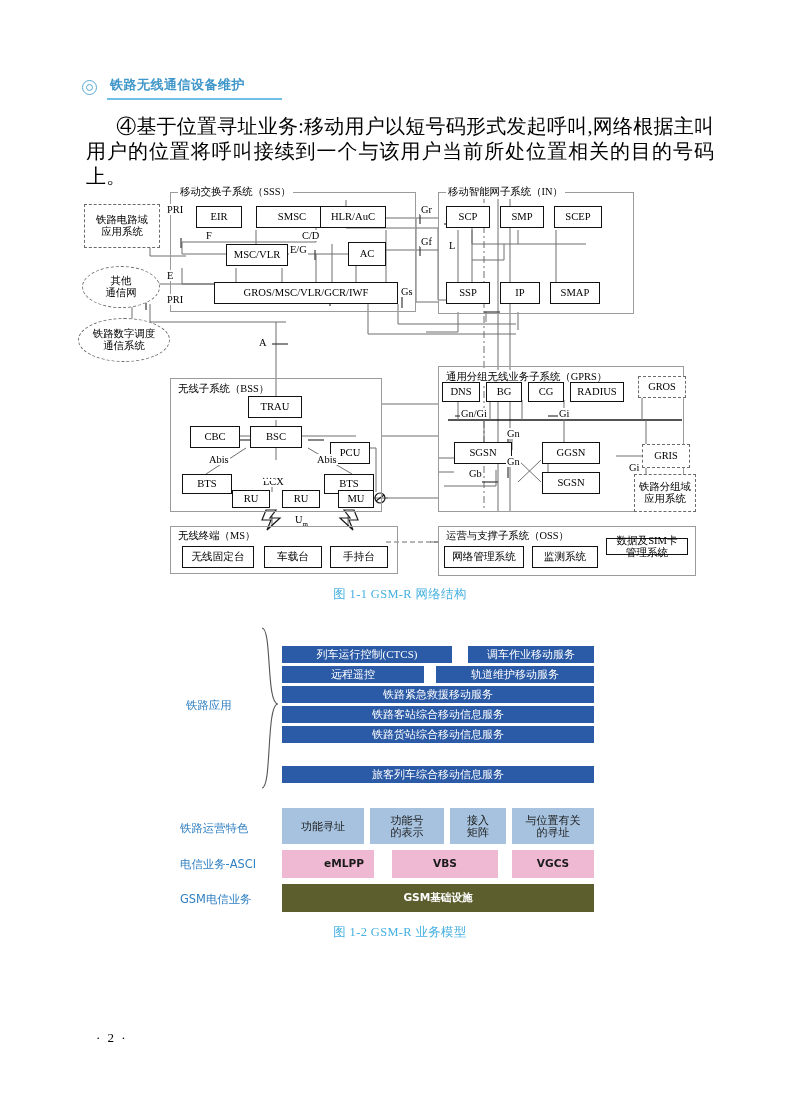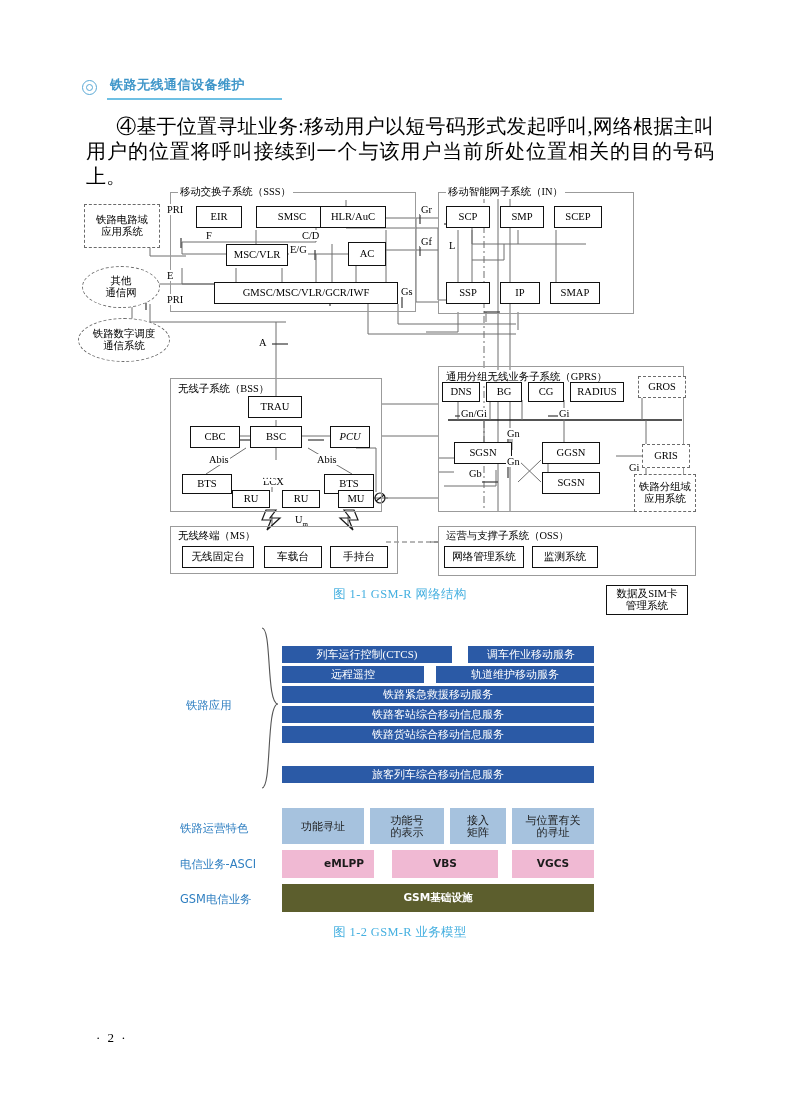--- a/index.html
+++ b/index.html
@@ -235,21 +235,21 @@
     <span>铁路数字调度<br>通信系统</span>
   </div>
 
   <div class="grp" style="left:84px;top:10px;width:246px;height:120px;"></div>
   <div class="grptitle" style="left:92px;top:3px;">移动交换子系统（SSS）</div>
   <div class="box" style="left:110px;top:24px;width:46px;height:22px;">EIR</div>
   <div class="box" style="left:170px;top:24px;width:72px;height:22px;">SMSC</div>
   <div class="box" style="left:234px;top:24px;width:66px;height:22px;">HLR/AuC</div>
   <div class="box" style="left:140px;top:62px;width:62px;height:22px;">MSC/VLR</div>
   <div class="box" style="left:262px;top:60px;width:38px;height:24px;">AC</div>
-  <div class="box" style="left:128px;top:100px;width:184px;height:22px;">GMSC/MSC/VLR/GCR/IWF</div>
+  <div class="box" style="left:128px;top:100px;width:184px;height:22px;">GROS/MSC/VLR/GCR/IWF</div>
 
   <div class="iflbl" style="left:80px;top:22px;">PRI</div>
   <div class="iflbl" style="left:119px;top:48px;">F</div>
   <div class="iflbl" style="left:215px;top:48px;">C/D</div>
   <div class="iflbl" style="left:203px;top:62px;">E/G</div>
   <div class="iflbl" style="left:80px;top:88px;">E</div>
   <div class="iflbl" style="left:80px;top:112px;">PRI</div>
   <div class="iflbl" style="left:172px;top:155px;">A</div>
   <div class="iflbl" style="left:334px;top:22px;">Gr</div>
   <div class="iflbl" style="left:334px;top:54px;">Gf</div>
@@ -263,21 +263,21 @@
   <div class="box" style="left:360px;top:100px;width:44px;height:22px;">SSP</div>
   <div class="box" style="left:414px;top:100px;width:40px;height:22px;">IP</div>
   <div class="box" style="left:464px;top:100px;width:50px;height:22px;">SMAP</div>
   <div class="iflbl" style="left:362px;top:58px;">L</div>
 
   <div class="grp" style="left:84px;top:196px;width:212px;height:134px;"></div>
   <div class="grptitle" style="left:90px;top:200px;">无线子系统（BSS）</div>
   <div class="box" style="left:162px;top:214px;width:54px;height:22px;">TRAU</div>
   <div class="box" style="left:104px;top:244px;width:50px;height:22px;">CBC</div>
   <div class="box" style="left:164px;top:244px;width:52px;height:22px;">BSC</div>
-  <div class="box" style="left:244px;top:244px;width:40px;height:22px;font-style:italic;">PCU</div>
+  <div class="box" style="left:244px;top:260px;width:40px;height:22px;">PCU</div>
   <div class="box" style="left:96px;top:292px;width:50px;height:20px;">BTS</div>
   <div class="box" style="left:238px;top:292px;width:50px;height:20px;">BTS</div>
   <div class="box thin" style="left:146px;top:308px;width:38px;height:18px;">RU</div>
   <div class="box thin" style="left:196px;top:308px;width:38px;height:18px;">RU</div>
   <div class="box thin" style="left:252px;top:308px;width:36px;height:18px;">MU</div>
   <div class="iflbl" style="left:122px;top:272px;">Abis</div>
   <div class="iflbl" style="left:230px;top:272px;">Abis</div>
   <div class="iflbl" style="left:176px;top:294px;">LCX</div>
   <div class="iflbl" style="left:175px;top:288px;">…</div>
   <div class="iflbl" style="left:208px;top:332px;">U<sub style="font-size:7px;">m</sub></div>
@@ -307,21 +307,21 @@
   <div class="grp" style="left:84px;top:344px;width:228px;height:48px;"></div>
   <div class="grptitle" style="left:90px;top:347px;">无线终端（MS）</div>
   <div class="box" style="left:96px;top:364px;width:72px;height:22px;">无线固定台</div>
   <div class="box thin" style="left:178px;top:364px;width:58px;height:22px;">车载台</div>
   <div class="box thin" style="left:244px;top:364px;width:58px;height:22px;">手持台</div>
 
   <div class="grp" style="left:352px;top:344px;width:258px;height:50px;"></div>
   <div class="grptitle" style="left:358px;top:347px;">运营与支撑子系统（OSS）</div>
   <div class="box" style="left:358px;top:364px;width:80px;height:22px;">网络管理系统</div>
   <div class="box thin" style="left:446px;top:364px;width:66px;height:22px;">监测系统</div>
-  <div class="box thin" style="left:520px;top:356px;width:82px;height:30px;margin-top:47px;">
+  <div class="box thin" style="left:520px;top:356px;width:82px;height:17px;">
     <span>数据及SIM卡<br>管理系统</span>
   </div>
 
   <div class="figcap" style="top:404px;">图 1-1    GSM-R 网络结构</div>
 </div>
 
 <div class="fig2">
 
   <svg width="628" height="320">
     <path d="M176,10 C186,10 180,86 192,86 C180,86 186,170 176,170" fill="none" stroke="#555" stroke-width="1.1"></path>

